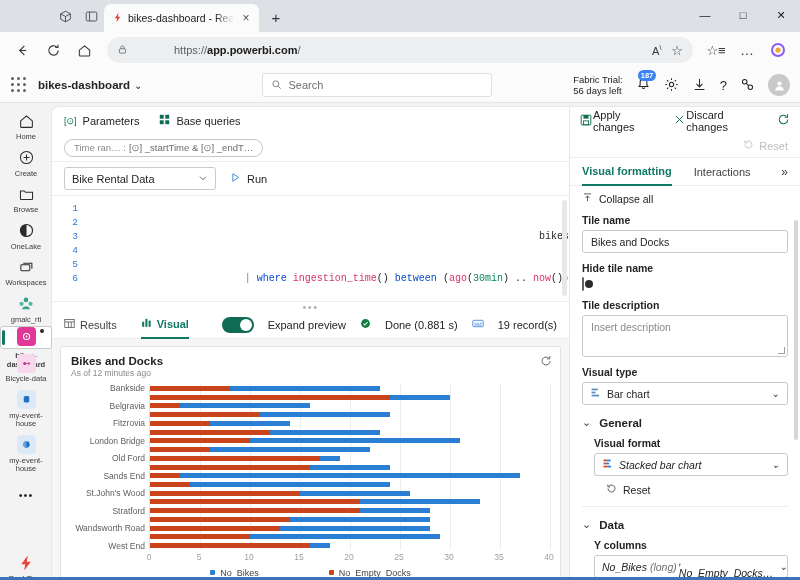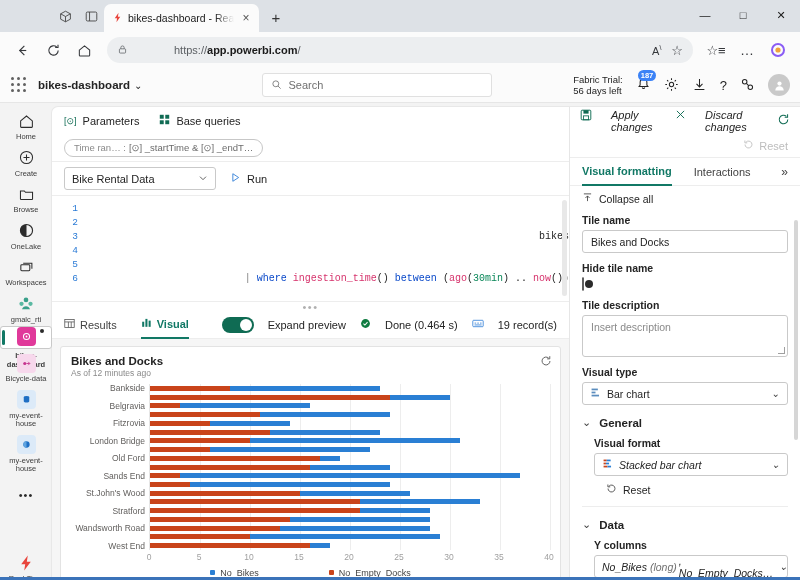--- a/index.html
+++ b/index.html
@@ -132,21 +132,21 @@
   .bar.blue { background:#2a7fd4; }
   #xaxis { height:14px; position:relative; margin-left:78px; }
   #xaxis .xt { position:absolute; font-size:8.5px; color:#a0a0a0; transform:translateX(-50%); top:2px; }
   #legend { height:17px; display:flex; justify-content:center; align-items:center; gap:70px; border-top:0; }
   .lg { display:flex; align-items:center; gap:5px; font-size:9px; color:#444; }
   .lg i { width:5px; height:5px; border-radius:1px; display:block; }
 
   
   #rpanel { width:230px; display:flex; flex-direction:column; background:#fff; min-width:0; }
   .applybar { height:27px; display:flex; align-items:center; gap:14px; padding:0 10px; font-size:11px; }
-  .applybar .ab { display:flex; gap:19px; color:#242424;font-style:italic; }
+  .applybar .ab { display:flex; align-items:center; gap:1px; color:#242424; }
   .resetbar { height:24px; display:flex; align-items:center; justify-content:flex-end; padding:0 12px;
      border-bottom:1px solid #ededed; color:#bdbdbd; font-size:11px; gap:5px; }
   .ptabs { height:28px; display:flex; align-items:center; gap:22px; padding:0 12px; border-bottom:1px solid #ededed; }
   .ptab { font-size:11px; color:#424242; height:28px; display:flex; align-items:center; }
   .ptab.active { color:#117865; font-weight:700; border-bottom:2px solid #117865; }
   .ptabs .chev { margin-left:auto; color:#424242; font-size:12px; }
   #pbody { flex:1; overflow:hidden; padding:6px 12px 0 12px; position:relative; }
   .collapse-all { display:flex; align-items:center; gap:6px; font-size:10.5px; color:#242424; margin-bottom:8px; }
   .fld-label { font-size:10.5px; font-weight:700; color:#242424; margin:9px 0 4px; }
   .fld-sub { font-size:10.5px; font-weight:700; color:#242424; margin:8px 0 4px 12px; }
@@ -533,21 +533,21 @@
             <span class="toggle">
                 <i></i>
               </span>
             <span>Expand preview</span>
             <span>
               <svg width="11" height="11" viewBox="0 0 14 14">
                   <circle cx="7" cy="7" r="5.6" fill="#107c41"></circle>
                   <path d="M4.4 7.2 6.2 9l3.4-3.8" fill="none" stroke="#fff" stroke-width="1.3"></path>
                 </svg>
             </span>
-            <span>Done (0.464 s)</span>
+            <span>Done (0.881 s)</span>
             <span>
               <svg width="12" height="11" viewBox="0 0 15 13">
                   <rect x="1" y="2.5" width="13" height="8" rx="1" fill="none" stroke="#2b7bd6" stroke-width="1"></rect>
                   <path d="M3.2 6h2M6.6 6h2M10 6h2M3.2 8.3h8.8" stroke="#2b7bd6" stroke-width="1"></path>
                 </svg>
             </span>
             <span>19 record(s)</span>
           </div>
         </div>
 

